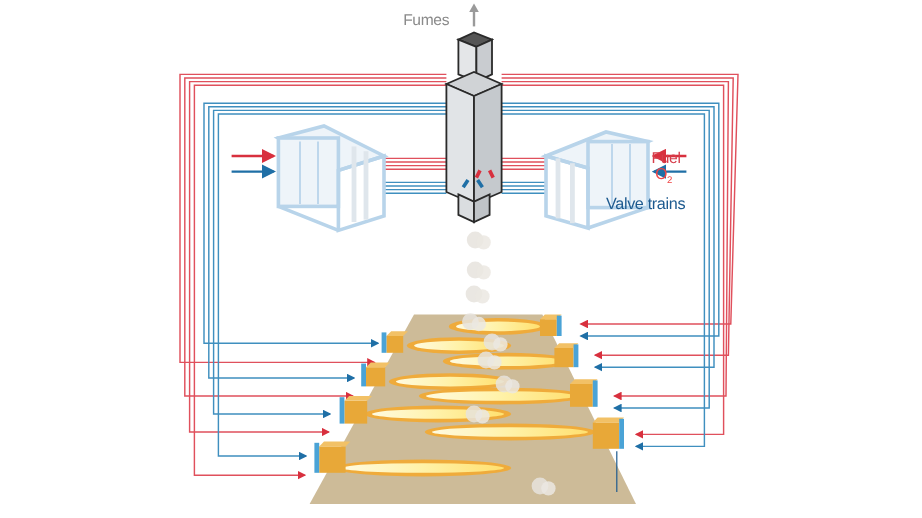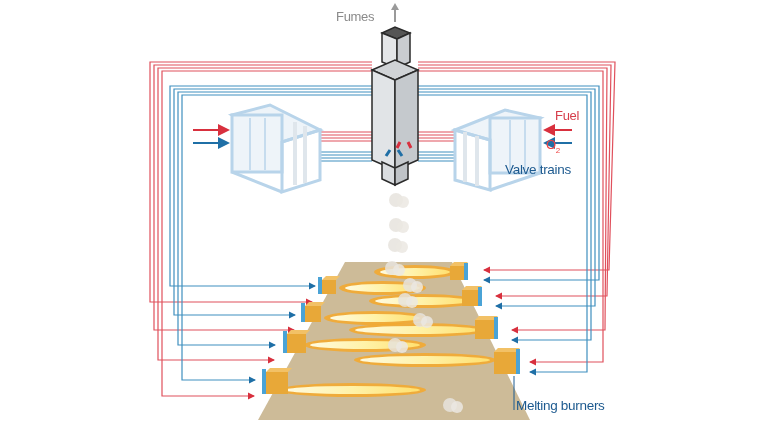--- a/index.html
+++ b/index.html
@@ -1,21 +1,21 @@
 <!DOCTYPE html>
 <html><head>
 <meta charset="utf-8">
 <style>
   html, body { margin:0; padding:0; background:#ffffff; }
   body { width:768px; height:432px; overflow:hidden; position:relative; font-family:"Liberation Sans", sans-serif; }
   #stage { position:absolute; left:0; top:0; width:628px; height:432px; }
   .lbl { position:absolute; white-space:nowrap; letter-spacing:-0.3px; }
   .lbl-fumes { left:336px; top:9px; font-size:13px; color:#8a8a8a; }
   .lbl-rhe { left:413px; top:33px; font-size:13.5px; color:#1d5a8f; }
-  .lbl-fuel { left:543px; top:108px; font-size:13px; color:#d63d4a;margin-left:12px; }
+  .lbl-fuel { left:543px; top:124px; font-size:13px; color:#d63d4a; }
   .lbl-o2 { left:546px; top:137px; font-size:13px; color:#ef4444; }
   .lbl-o2 sub { font-size:8px; }
   .lbl-vt { left:505px; top:162px; font-size:13.5px; color:#1d5a8f; }
   .lbl-mb { left:516px; top:398px; font-size:13.5px; color:#1d5a8f; }
 </style>
 </head>
 <body>
 
 <div id="stage">
   <svg id="svg" width="768" height="432" viewBox="0 0 768 432">
@@ -196,14 +196,13 @@
     </g>
 
     <line x1="395" y1="22" x2="395" y2="8" stroke="#9a9a9a" stroke-width="2"></line>
     <polygon points="391,10 395,3 399,10" fill="#9a9a9a"></polygon>
   </svg>
 
   <span class="lbl lbl-fumes">Fumes</span>
   <span class="lbl lbl-fuel">Fuel</span>
   <span class="lbl lbl-o2"><span>O</span><sub>2</sub></span>
   <span class="lbl lbl-vt">Valve trains</span>
-  <span class="lbl lbl-mb">Melting burners</span>
 </div>
 
 </body></html>

